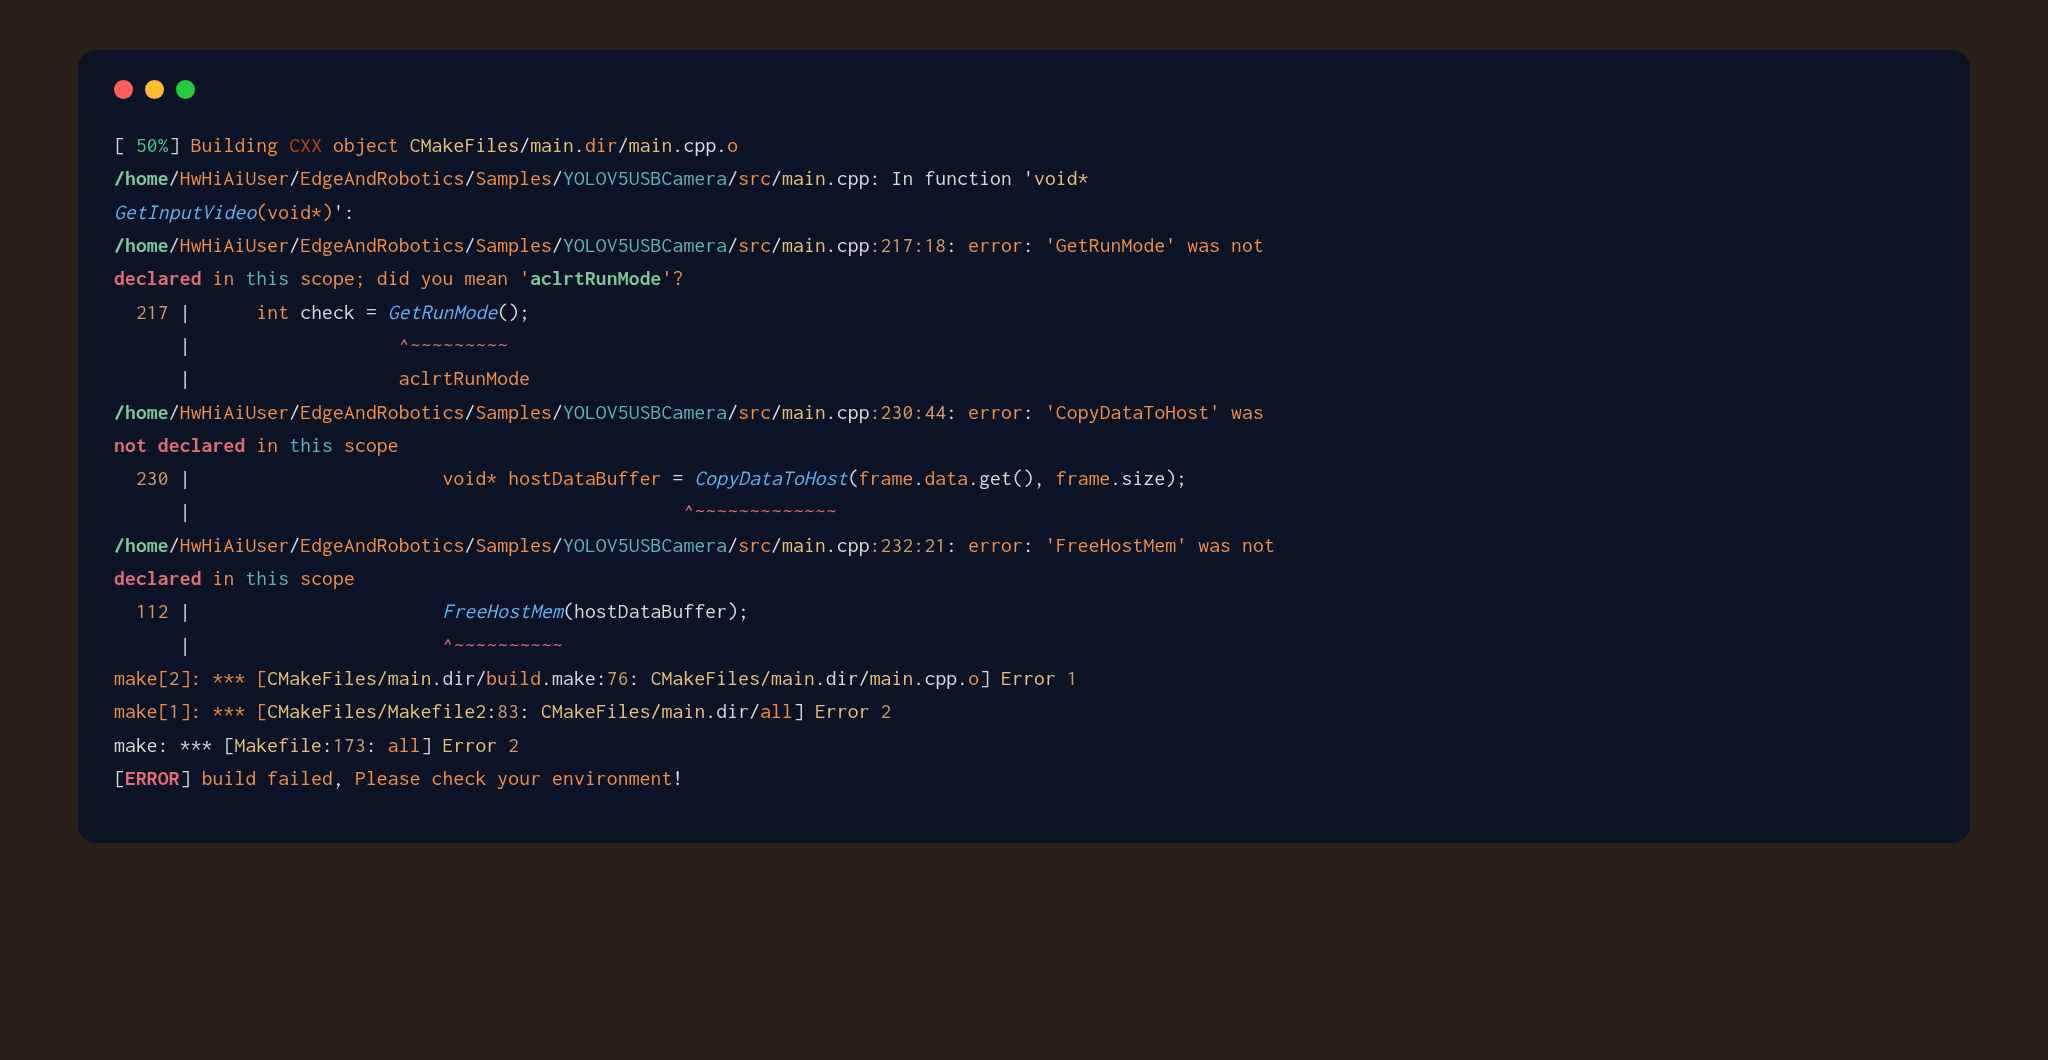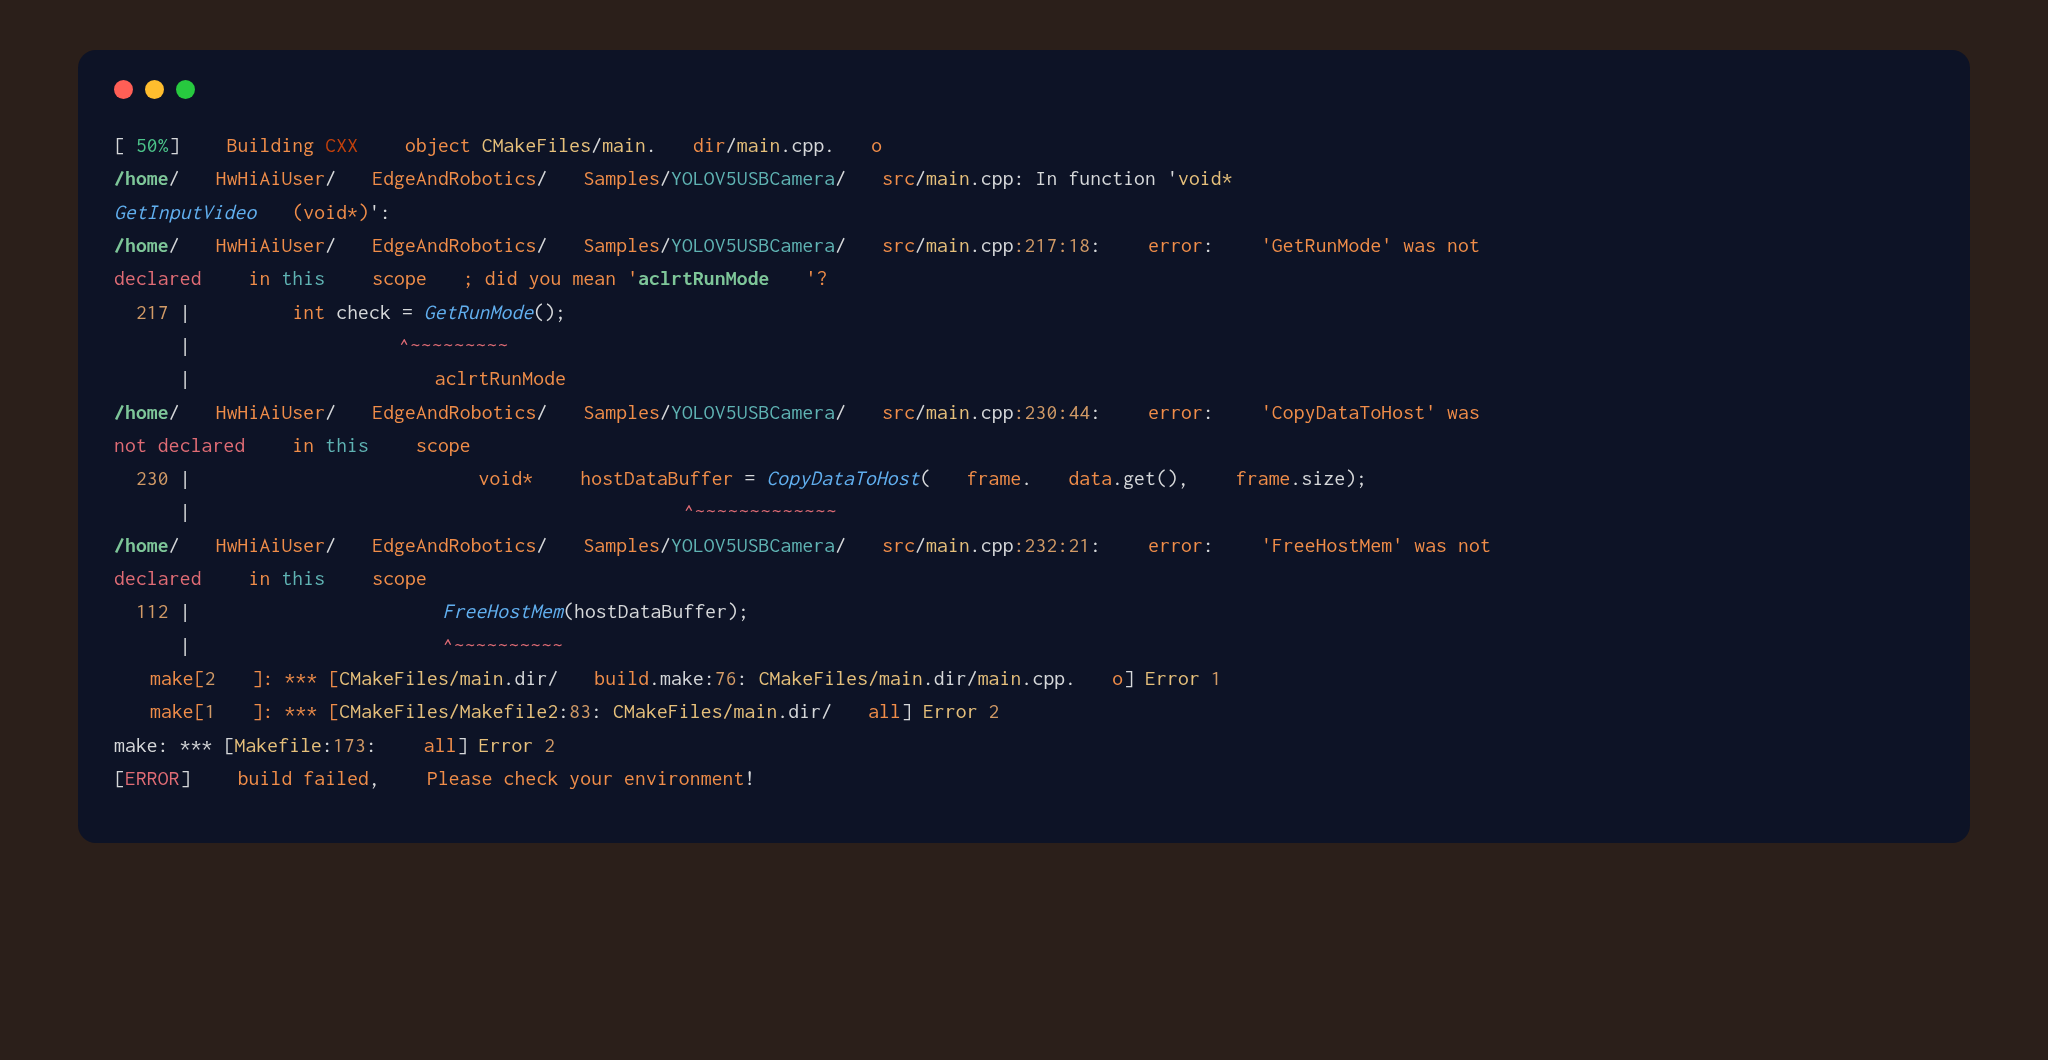--- a/index.html
+++ b/index.html
@@ -39,26 +39,26 @@
     font-size: 21.5px;
     line-height: 1.55;
     white-space: pre;
     color: #d6d8da;
     letter-spacing: 0.2px;
   }
 
   
   .c-white   { color: #d6d8da; }
   .c-percent { color: #4cc38a; }   
-  .c-orange  { color: #f08d49; margin-left: 36px; }   
+  .c-orange  { color: #f08d49; }   
   .c-cyan    { color: #c2410c; }   
   .c-green   { color: #7ec699; font-weight: bold; }   
   .c-teal    { color: #5fb3b3; }   
   .c-yellow  { color: #e6c07b; }   
-  .c-red     { color: #e06c75; }   
+  .c-red     { color: #e06c75; font-weight: bold; }   
   .c-blue    { color: #61afef; font-style: italic; }   
   .c-num     { color: #d19a66; }   
   .c-carrot  { color: #e06c75; }   
 </style>
 </head>
 <body>
 
 <div class="wrap">
   <div class="terminal">
     <div class="titlebar">

